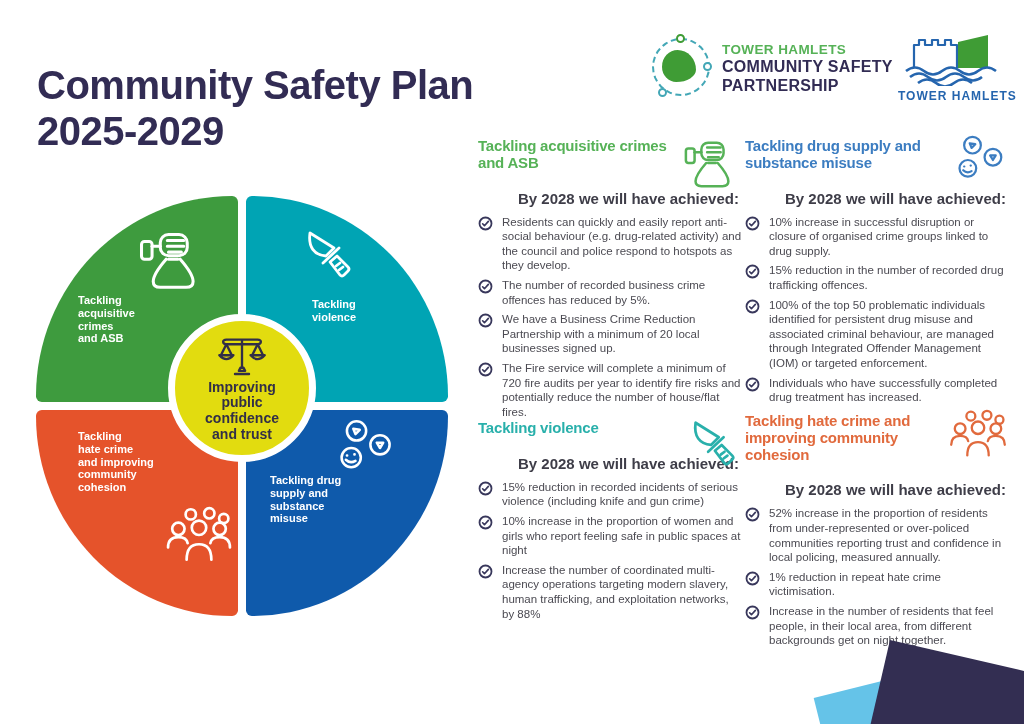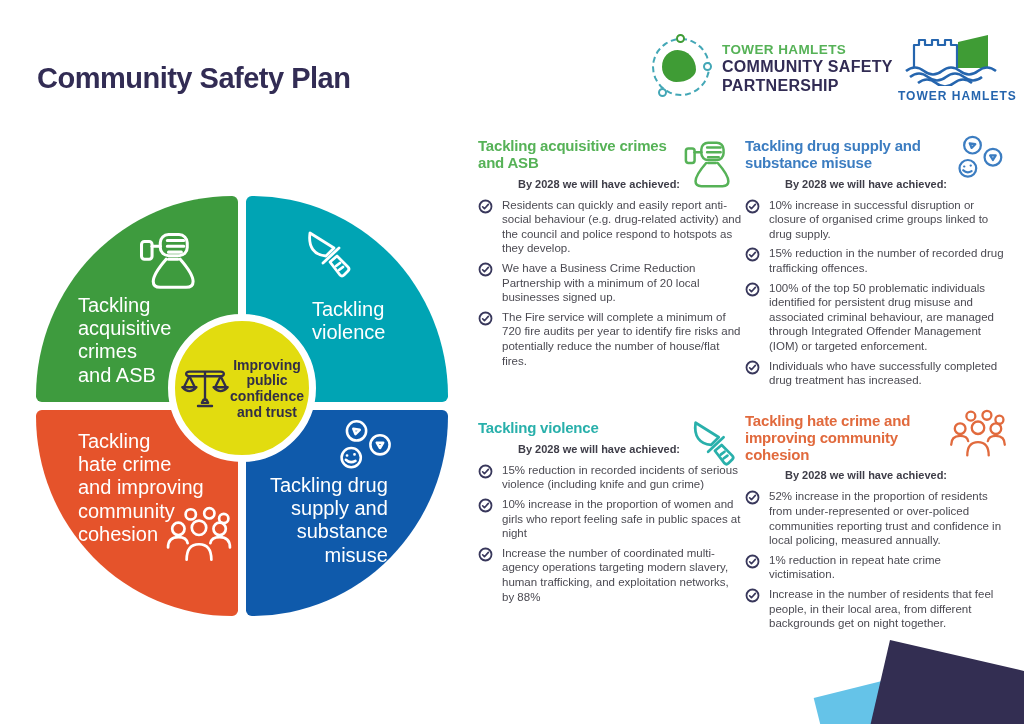--- a/index.html
+++ b/index.html
@@ -4,21 +4,21 @@
 <style>
   html,body { margin:0; padding:0; }
   .page {
     position:relative; width:1024px; height:724px; overflow:hidden;
     background:#ffffff; font-family:"Liberation Sans", sans-serif;
   }
 
   
   .title {
     position:absolute; left:37px; top:62px; width:560px;
-    font-size:29px; font-weight:bold; color:#322c54;
+    font-size:40px; font-weight:bold; color:#322c54;
     line-height:1.16; letter-spacing:-0.5px;
   }
   .logo-partnership { position:absolute; left:650px; top:36px; display:flex; }
   .lp-mark { position:relative; width:62px; height:62px; }
   .lp-ring {
     position:absolute; left:2px; top:2px; width:54px; height:54px;
     border:2px dashed #43a7b6; border-radius:50%;
   }
   .lp-blob {
     position:absolute; left:12px; top:14px; width:34px; height:32px;
@@ -35,49 +35,49 @@
   .lc-label { margin-top:3px; color:#2565ae; font-weight:bold; font-size:12px; letter-spacing:1px; white-space:nowrap; }
 
   
   .wheel { position:absolute; left:36px; top:196px; width:412px; height:420px; }
   .quad { position:absolute; width:202px; height:206px; color:#ffffff; }
   .quad-g { left:0;   top:0;   border-radius:100% 6px 6px 6px; }
   .quad-t { left:210px; top:0; border-radius:6px 100% 6px 6px; }
   .quad-o { left:0;   top:214px; border-radius:6px 6px 6px 100%; }
   .quad-b { left:210px; top:214px; border-radius:6px 6px 100% 6px; }
   .quad-label {
-    position:absolute; font-weight:normal; font-size:20px; line-height:1.16;
+    position:absolute; font-weight:bold; font-size:11px; line-height:1.16;
     white-space:pre-line;
   }
   .quad-icon { position:absolute; }
   .lbl-g { left:42px; top:98px; }
   .ico-g { left:100px; top:28px; }
   .lbl-t { left:66px; top:102px; }
   .ico-t { left:52px; top:30px; }
   .lbl-o { left:42px; top:20px; }
   .ico-o { left:130px; top:96px; }
-  .lbl-b { left:24px; top:64px;text-align:right; }
+  .lbl-b { left:24px; top:64px; }
   .ico-b { left:86px; top:8px; }
   .hub {
     position:absolute; left:132px; top:118px; width:148px; height:148px;
     border:7px solid #ffffff; border-radius:50%; box-sizing:border-box;
-    display:flex; align-items:center; justify-content:center;
+    display:flex; flex-direction:column; align-items:center; justify-content:center;
     z-index:3; text-align:center;
   }
   .hub-label {
     color:#322f47; font-weight:bold; font-size:14px; line-height:1.12;
     white-space:pre-line; margin-top:2px;
   }
   .hub-icon { color:#322f47; }
 
   
   .panel { position:absolute; width:264px; }
   .panel-title { margin:0; font-size:15px; font-weight:bold; line-height:1.12; width:206px; letter-spacing:-0.2px; }
   .panel-icon { position:absolute; top:-4px; right:2px; }
-  .byline { margin-top:6px; font-size:11px; font-weight:bold; color:#3e3d48;padding-left:40px; }
+  .byline { margin-top:18px; font-size:15px; font-weight:bold; color:#3e3d48;padding-left:40px; }
   .bullets { margin-top:8px; }
   .bullet { display:flex; align-items:flex-start; margin-bottom:5px; }
   .check { flex:0 0 15px; margin-top:1px; color:#38375b; }
   .bullet p { margin:0 0 0 9px; font-size:11.5px; line-height:14.6px; color:#4b4a52; width:240px; }
 
   
   .corner-blue {
     position:absolute; left:824px; top:682px; width:120px; height:100px;
     background:#65c3e8; transform:rotate(-14deg); z-index:4;
   }
@@ -88,20 +88,21 @@
 
   svg { display:block; }
 </style>
 </head>
 <body>
 
 <div class="page">
 
   <div class="title">
     <div>Community Safety Plan</div>
+    <div>2025-2029</div>
   </div>
 
   <div class="logo-partnership">
     <div class="lp-mark">
       <span class="lp-ring"></span>
       <span class="lp-blob"></span>
       <span class="lp-dot lp-dot1"></span>
       <span class="lp-dot lp-dot2"></span>
       <span class="lp-dot lp-dot3"></span>
     </div>
@@ -234,20 +235,29 @@
           </span>
         <p>Residents can quickly and easily report anti-social behaviour (e.g. drug-related activity) and the council and police respond to hotspots as they develop.</p>
       </div>
       <div class="bullet">
         <span class="check">
             <svg width="15" height="15" viewBox="0 0 20 20" fill="none" stroke="currentColor">
               <circle cx="10" cy="10" r="8" stroke-width="2.4"></circle>
               <path d="M6.2 10.4 l2.4 2.6 5.2 -5.8" stroke-width="2.2" stroke-linecap="round" stroke-linejoin="round"></path>
             </svg>
           </span>
+        <p>The number of recorded business crime offences has reduced by 5%.</p>
+      </div>
+      <div class="bullet">
+        <span class="check">
+            <svg width="15" height="15" viewBox="0 0 20 20" fill="none" stroke="currentColor">
+              <circle cx="10" cy="10" r="8" stroke-width="2.4"></circle>
+              <path d="M6.2 10.4 l2.4 2.6 5.2 -5.8" stroke-width="2.2" stroke-linecap="round" stroke-linejoin="round"></path>
+            </svg>
+          </span>
         <p>We have a Business Crime Reduction Partnership with a minimum of 20 local businesses signed up.</p>
       </div>
       <div class="bullet">
         <span class="check">
             <svg width="15" height="15" viewBox="0 0 20 20" fill="none" stroke="currentColor">
               <circle cx="10" cy="10" r="8" stroke-width="2.4"></circle>
               <path d="M6.2 10.4 l2.4 2.6 5.2 -5.8" stroke-width="2.2" stroke-linecap="round" stroke-linejoin="round"></path>
             </svg>
           </span>
         <p>The Fire service will complete a minimum of 720 fire audits per year to identify fire risks and potentially reduce the number of house/flat fires.</p>

